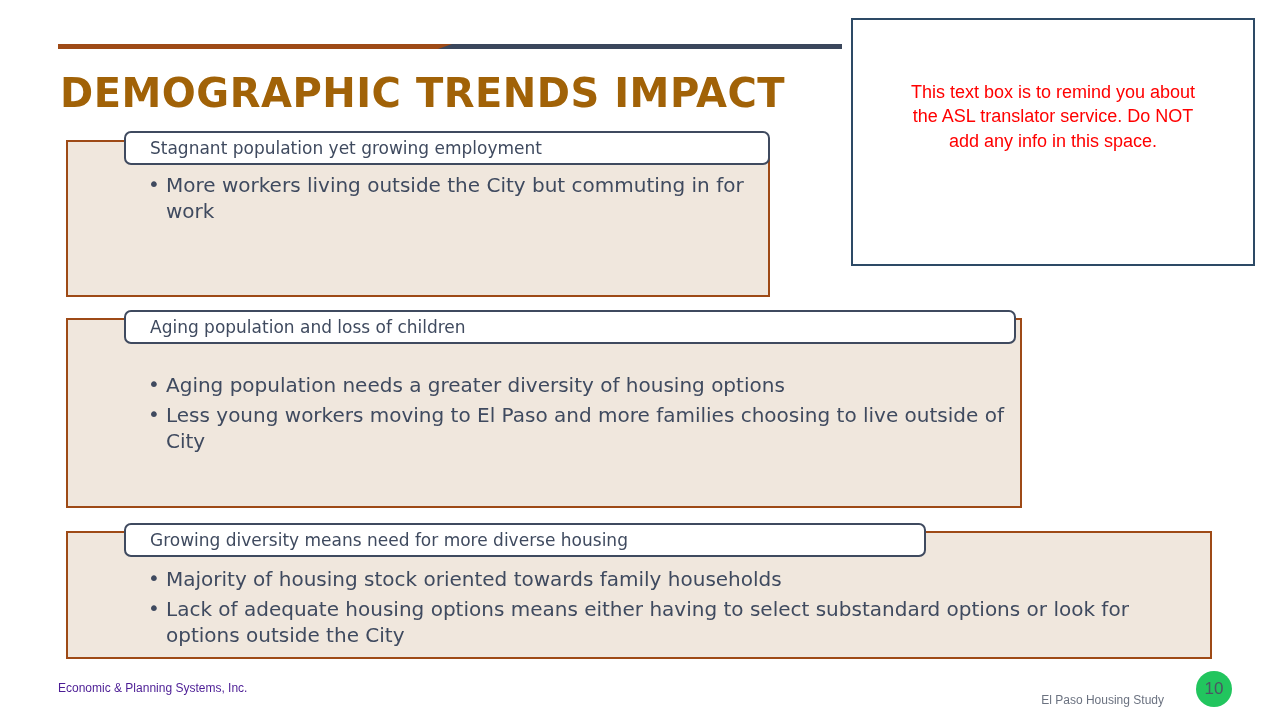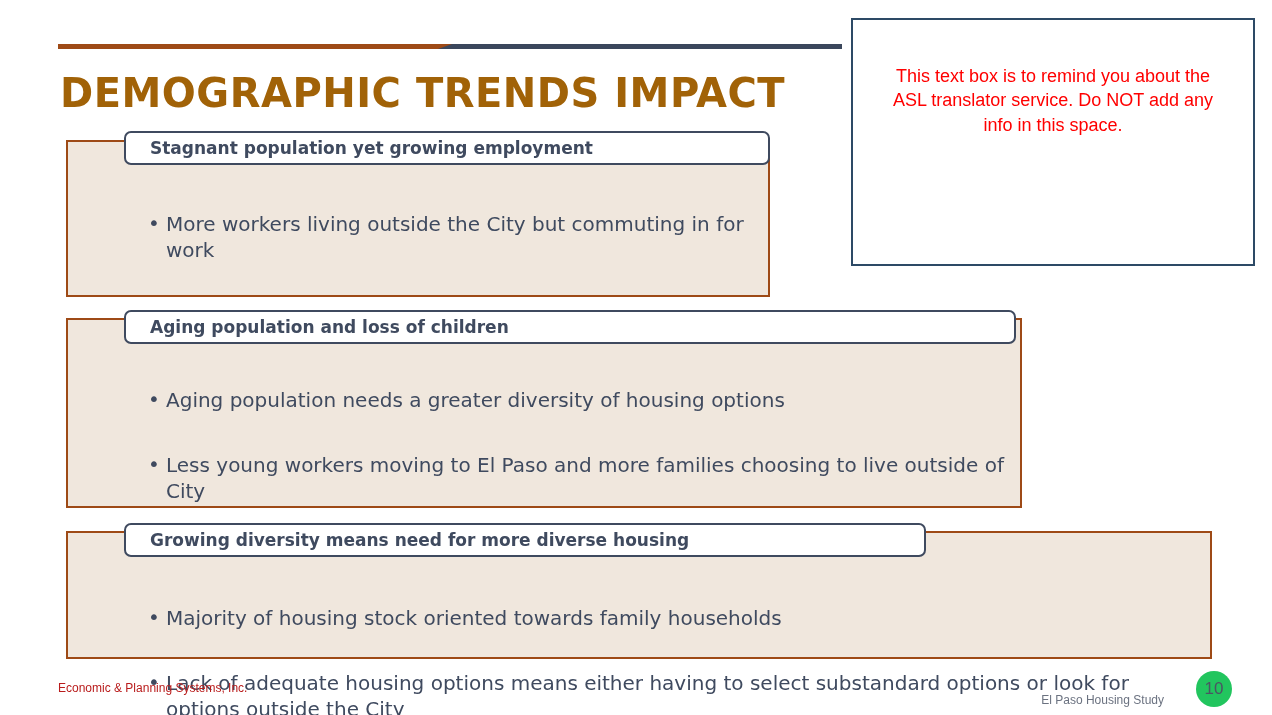--- a/index.html
+++ b/index.html
@@ -79,47 +79,46 @@
   .block-header {
     position: absolute;
     background: #ffffff;
     border: 2px solid #3f4a5f;
     border-radius: 7px;
     box-sizing: border-box;
     display: flex;
     align-items: center;
     padding-left: 24px;
     font-size: 17px;
-    font-weight: bold;
+    font-weight: normal;
     color: #3f4a5f;
     font-family: "DejaVu Sans", sans-serif;
   }
   .block-header.h1 { left: 124px; top: 131px; width: 646px; height: 34px; }
   .block-header.h2 { left: 124px; top: 310px; width: 892px; height: 34px; text-align: center; }
   .block-header.h3 { left: 124px; top: 523px; width: 802px; height: 34px; }
 
   .bullets {
     position: absolute;
     list-style: none;
     margin: 0;
     padding: 0;
     color: #3f4a5f;
     font-size: 20px;
     line-height: 1.3;
     font-family: "DejaVu Sans", sans-serif;
   }
   .bullets.l1 { left: 148px; top: 172px; width: 600px; }
-  .bullets.l2 { left: 148px; top: 348px; width: 860px; }
+  .bullets.l2 { left: 148px; top: 372px; width: 860px; }
   .bullets.l3 { left: 148px; top: 566px; width: 1040px; }
 
   .bullets li {
     position: relative;
     padding-left: 18px;
     margin-bottom: 4px;
-    margin-top: 39px;
   }
   .bullets li::before {
     content: "\2022";
     position: absolute;
     left: 0;
     top: -1px;
     font-size: 20px;
   }
 
   
@@ -132,30 +131,30 @@
     border: 2px solid #2d4a66;
     background: #ffffff;
     box-sizing: border-box;
     padding: 44px 28px 0 28px;
     text-align: center;
     color: #ff0000;
     font-size: 18px;
     line-height: 1.35;
     font-family: "Liberation Sans", sans-serif;
   }
-  .asl-box p { margin: 0; }
+  .asl-box p { margin: 16px; }
   .asl-box p + p { margin-top: 28px; }
 
   
   .footer-left {
     position: absolute;
     left: 58px;
     top: 681px;
     font-size: 12px;
-    color: #b91c1c;
+    color: #4c1d95;
     font-family: "Liberation Sans", sans-serif;
   }
   .footer-right {
     position: absolute;
     right: 108px;
     top: 681px;
     font-size: 12px;
     color: #6b7280;
     font-family: "Liberation Sans", sans-serif;
     margin-top: 12px;

